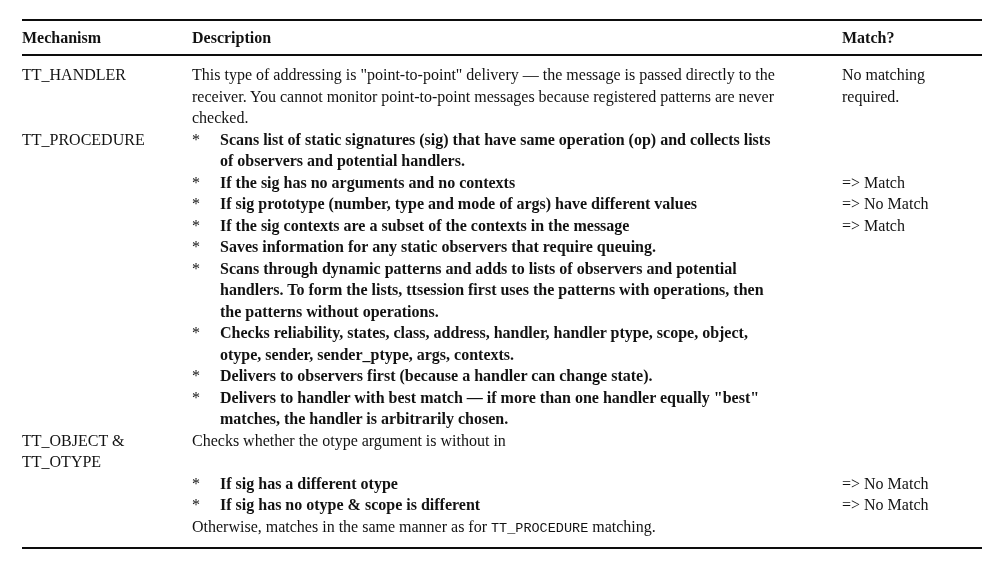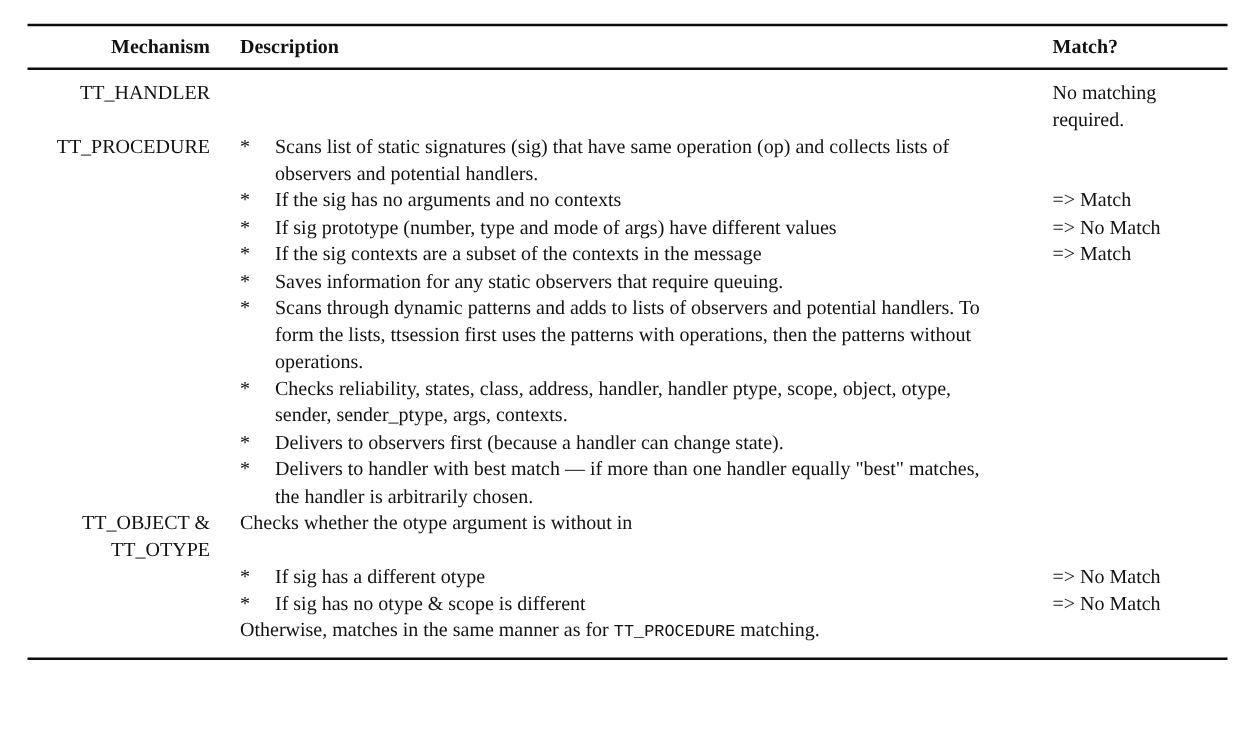--- a/index.html
+++ b/index.html
@@ -21,27 +21,27 @@
     grid-template-columns: 170px 650px 140px;
     grid-auto-flow: row;
   }
   .thead { align-items: center; height: 33px; }
   .th { font-weight: bold; }
 
   .tbody { margin-top: 8px; }
   .row { margin-top: 0; }
   .row + .row { }
 
-  .mech { grid-column: 1; grid-row: 1; white-space: pre-line; padding-right: 24px; text-align: right; }
+  .mech { grid-column: 1; grid-row: 1; white-space: pre-line; padding-right: 24px; }
   .desc { grid-column: 2; padding-right: 56px; }
   .match { grid-column: 3; }
 
   .bullet { display: grid; grid-template-columns: 28px 1fr; }
   .bullet .marker { grid-column: 1; }
-  .bullet .btxt { grid-column: 2; }
+  .bullet .btxt { grid-column: 2; font-weight: bold; }
 
   .mono {
     font-family: "Liberation Mono", "DejaVu Sans Mono", monospace;
     font-size: 13.5px;
   }
   .rule-bottom { margin-top: 8px; }
 </style>
 </head>
 <body>
 
@@ -54,20 +54,21 @@
     <div class="desc th">Description</div>
     <div class="match th">Match?</div>
   </div>
 
   <div class="rule rule-head"></div>
 
   <div class="tbody">
 
     <div class="grid-row row">
       <div class="mech">TT_HANDLER</div>
+      <div class="desc">This type of addressing is "point-to-point" delivery — the message is passed directly to the receiver. You cannot monitor point-to-point messages because registered patterns are never checked.</div>
       <div class="match">No matching required.</div>
     </div>
 
     <div class="grid-row row">
       <div class="mech">TT_PROCEDURE</div>
 
       <div class="desc">
         <div class="bullet">
           <span class="marker">*</span>
           <span class="btxt">Scans list of static signatures (sig) that have same operation (op) and collects lists of observers and potential handlers.</span>

